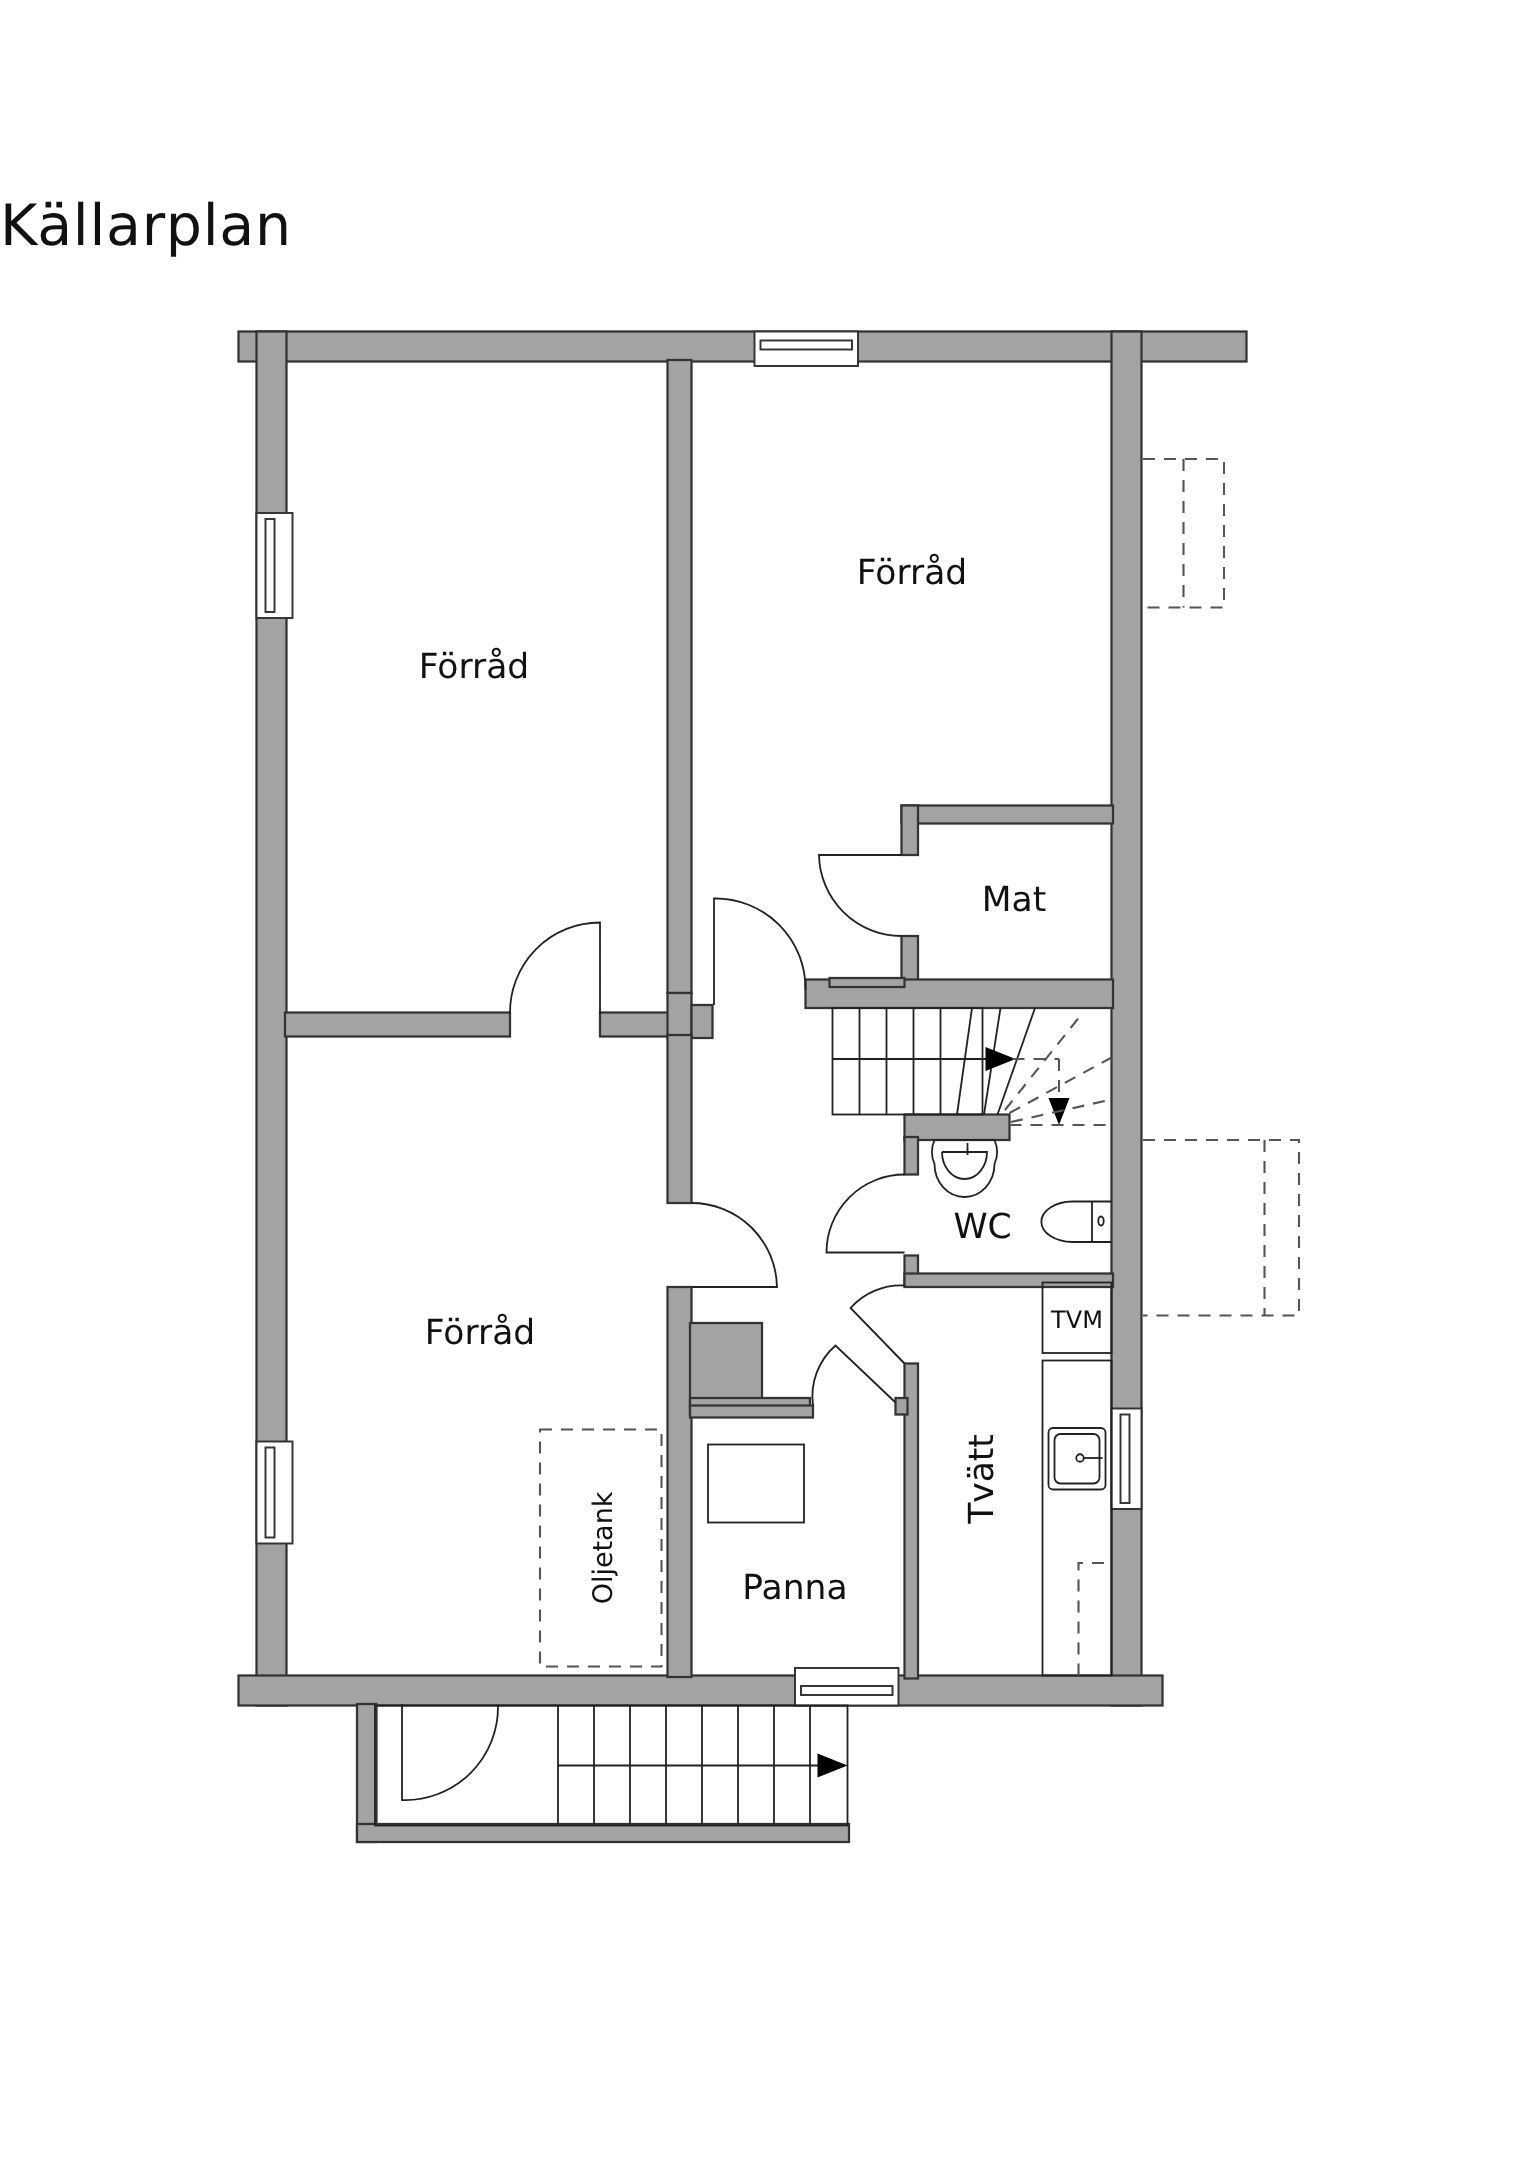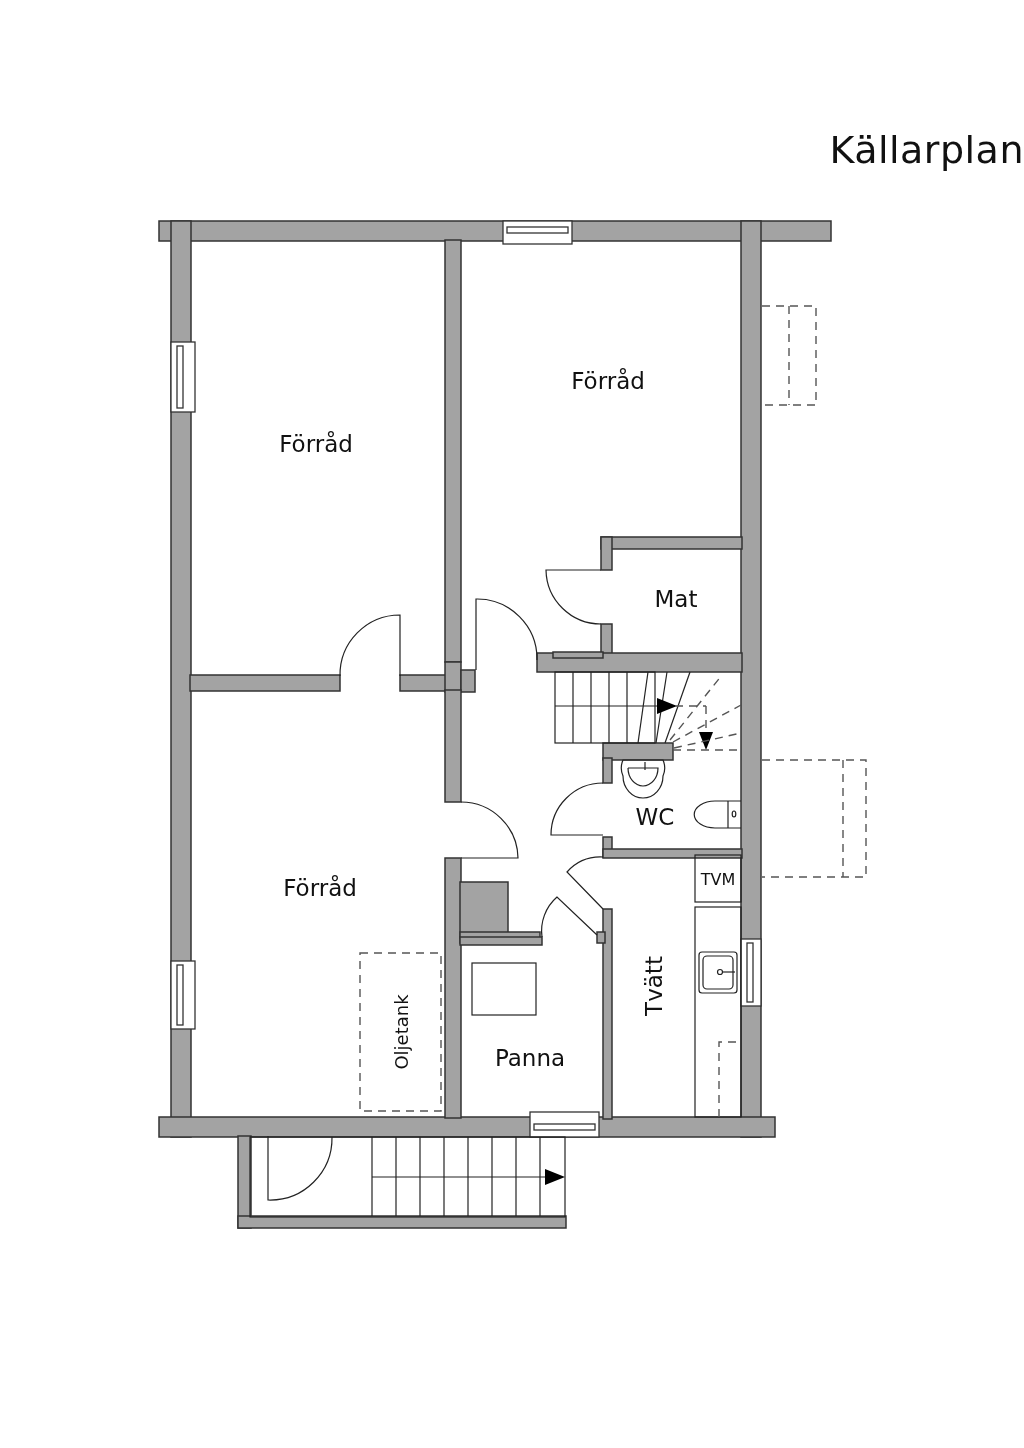--- a/index.html
+++ b/index.html
@@ -1,21 +1,20 @@
 <!DOCTYPE html>
 <html><head>
   <meta charset="utf-8">
   <style>
     html, body { margin: 0; padding: 0; background: #ffffff; }
     body { width: 1024px; height: 1448px; position: relative; overflow: hidden; }
     #plan-title {
-      position: absolute; left: 0; top: 128px; width: 984px; text-align: right;
+      position: absolute; left: 0; top: 128px; width: 984px; text-align: left;
       font-family: "DejaVu Sans", sans-serif; font-size: 38px; color: #111;
       letter-spacing: 0.5px;
-      padding-left: 40px;
     }
     svg#floorplan { position: absolute; left: 0; top: 0; }
     .wall { fill: #a3a3a3; stroke: #333; stroke-width: 1.5; }
     .wallnostroke { fill: #a3a3a3; }
     .thin { fill: none; stroke: #222; stroke-width: 1.2; }
     .dash { fill: none; stroke: #555; stroke-width: 1.4; stroke-dasharray: 8 6; }
     .win { fill: #fff; stroke: #333; stroke-width: 1.3; }
     .label {
       font-family: "DejaVu Sans", sans-serif; fill: #111; text-anchor: middle;
     }

